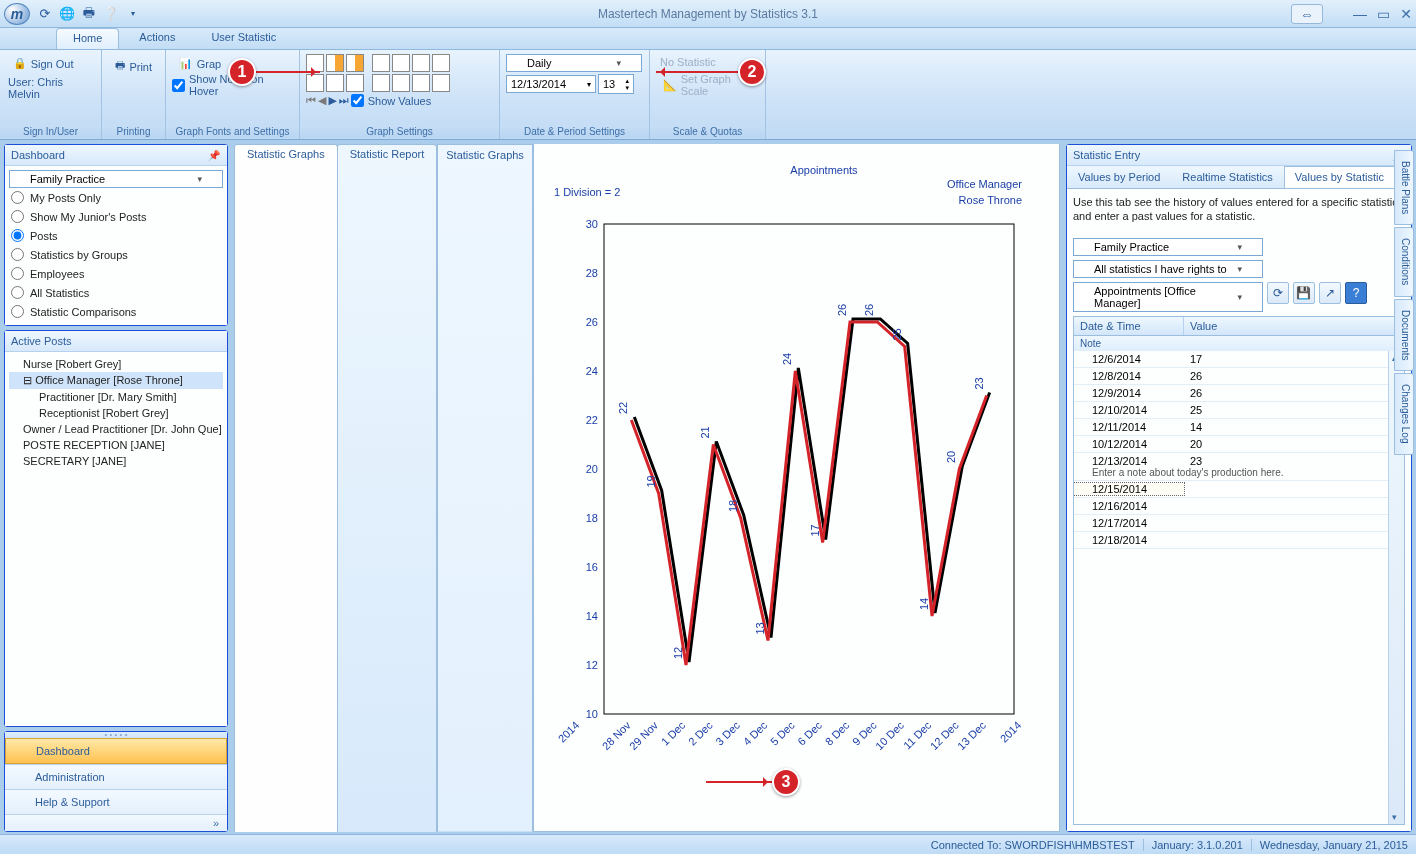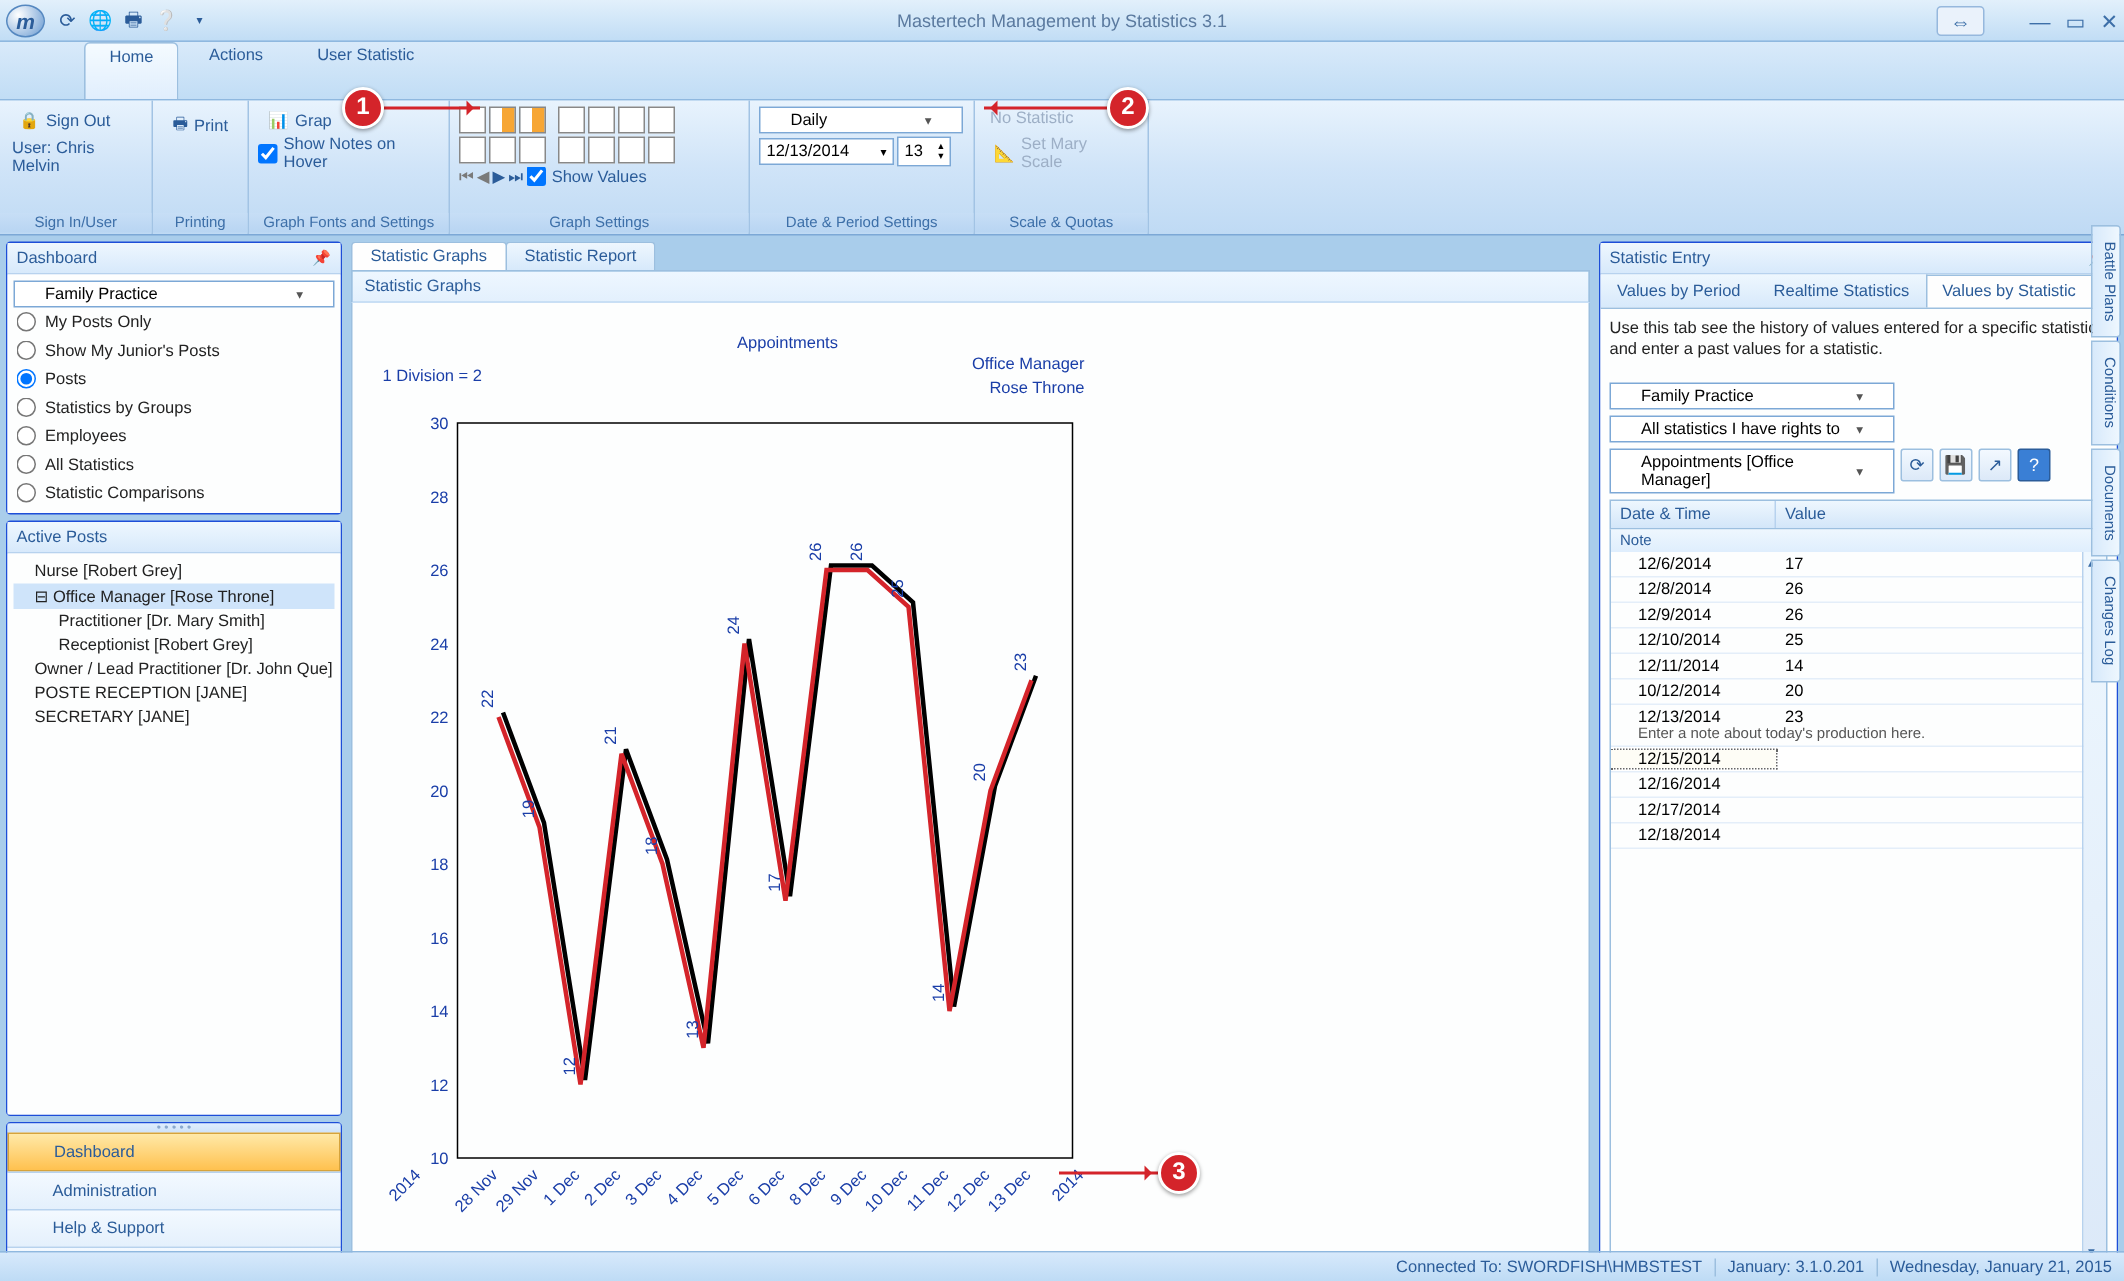--- a/index.html
+++ b/index.html
@@ -9,21 +9,21 @@
 .title-bar { height: 28px; background: linear-gradient(#e2f0fb,#c1ddf5); display: flex; align-items: center; padding: 0 4px; position: relative; border-bottom: 1px solid #8fb8df; }
 .title-bar .app-logo { width: 26px; height: 22px; background: radial-gradient(circle at 30% 30%,#fff,#6799d1); border-radius: 50%; border: 1px solid #5588c0; margin-right: 6px; display: flex; align-items: center; justify-content: center; color: #2b5c99; font-style: italic; font-weight: bold; font-size: 14px; }
 .title-bar .qat { display: flex; gap: 4px; align-items: center; }
 .title-bar .qat span { width: 18px; height: 18px; display: inline-flex; align-items: center; justify-content: center; color: #2b5c99; font-size: 13px; cursor: pointer; }
 .title-bar .title-text { position: absolute; left: 50%; transform: translateX(-50%); color: #5b7a9f; font-size: 12px; }
 .title-bar .win-ctrls { margin-left: auto; display: flex; gap: 10px; align-items: center; }
 .title-bar .win-ctrls span { color: #3d6fa8; font-size: 14px; cursor: pointer; }
 .mdi-badge { border: 1px solid #96b8dd; border-radius: 3px; padding: 1px 8px; background: #eaf2fb; color: #6a8bb0; margin-right: 20px; }
 
 
-.menu-tabs { height: 39px; background: linear-gradient(#d9eafa,#c1ddf5); display: flex; gap: 4px; padding-left: 56px; border-bottom: 1px solid #8fb8df; }
+.menu-tabs { height: 22px; background: linear-gradient(#d9eafa,#c1ddf5); display: flex; gap: 4px; padding-left: 56px; border-bottom: 1px solid #8fb8df; }
 .menu-tabs .tab { padding: 3px 16px 0; color: #2b5c99; cursor: pointer; border-top-left-radius: 4px; border-top-right-radius: 4px; }
 .menu-tabs .tab.active { background: linear-gradient(#f5fbff,#e0eefd); border: 1px solid #9cbfdf; border-bottom: none; }
 
 
 .ribbon { height: 90px; background: linear-gradient(#e8f3fd,#d0e4f8 50%,#bfdaf4); display: flex; border-bottom: 1px solid #7ca8d6; }
 .rib-group { border-right: 1px solid #a2c3e4; position: relative; padding: 4px 6px 16px; }
 .rib-group-label { position: absolute; bottom: 1px; left: 0; right: 0; text-align: center; color: #3d6fa8; font-size: 10px; background: linear-gradient(#c7def6,#b8d5f2); padding: 1px 0; }
 .rib-btn { display: inline-flex; align-items: center; gap: 4px; padding: 2px 6px; color: #2b5c99; cursor: pointer; border: 1px solid transparent; border-radius: 2px; }
 .icon-sq { width: 18px; height: 18px; border: 1px solid #888; background: #fff; display: inline-block; }
 .icon-sq.orange { background: linear-gradient(to right,#fff 50%,#f7a634 50%); }
@@ -46,21 +46,21 @@
 .tree-item { padding: 2px 4px 2px 14px; color: #222; white-space: nowrap; overflow: hidden; }
 .tree-item.sub { padding-left: 30px; }
 .tree-item.selected { background: #cfe4fa; }
 .nav-list { margin-top: auto; }
 .nav-list .nav-grip { height: 6px; background: linear-gradient(#dfeefe,#cfe3f8); text-align: center; color: #8aa9ce; font-size: 8px; line-height: 6px; }
 .nav-btn { padding: 6px 30px; color: #2b5c99; border-top: 1px solid #b7d2ee; background: linear-gradient(#f3f9ff,#e4f0fc); cursor: pointer; }
 .nav-btn.active { background: linear-gradient(#ffe9a8,#ffc14f); border: 1px solid #d6a33b; }
 .nav-footer { text-align: right; padding: 2px 8px; color: #3d6fa8; background: linear-gradient(#f3f9ff,#e4f0fc); border-top: 1px solid #b7d2ee; }
 
 
-.center-panel { flex: 1; padding: 4px 4px 4px 2px; display: flex; flex-direction: column; }
+.center-panel { flex: 1; padding: 4px 4px 4px 2px; display: flex; flex-direction: row; text-align: center; }
 .doc-tabs { display: flex; gap: 0; }
 .doc-tab { padding: 3px 12px; color: #2b5c99; background: linear-gradient(#eef7fe,#d7e9fb); border: 1px solid #9cbfdf; border-bottom: none; border-top-left-radius: 3px; border-top-right-radius: 3px; cursor: pointer; }
 .doc-tab + .doc-tab { margin-left: -1px; }
 .doc-tab.active { background: #fefefe; }
 .doc-subhead { background: linear-gradient(#eef7ff,#e3f0fd); border: 1px solid #9cbfdf; border-bottom: 1px solid #c9dff5; padding: 4px 8px; color: #2b5c99; }
 .chart-area { flex: 1; background: #fdfefe; border: 1px solid #9cbfdf; border-top: none; position: relative; overflow: hidden; }
 #chart-svg { position: absolute; left: 0; top: 0; }
 
 
 .right-panel { width: 352px; padding: 4px 4px 4px 2px; display: flex; flex-direction: column; }
@@ -205,21 +205,21 @@
           <span>13</span>
           <span style="margin-left:auto;font-size:7px;line-height:7px;">▴<br>▾</span>
         </div>
     </div>
     <div class="rib-group-label">Date &amp; Period Settings</div>
   </div>
   <div class="rib-group" style="width:116px;">
     <div style="color:#9dafc6;padding:2px 4px;">No Statistic</div>
     <div class="rib-btn" style="color:#9dafc6;">
         <span>📐</span>
-        <span>Set Mary Scale</span>
+        <span>Set Graph Scale</span>
       </div>
     <div class="rib-group-label">Scale &amp; Quotas</div>
   </div>
 </div>
 
 <div class="main-body">
 
   <div class="left-panel">
     <div class="panel-card">
       <div class="panel-head">

